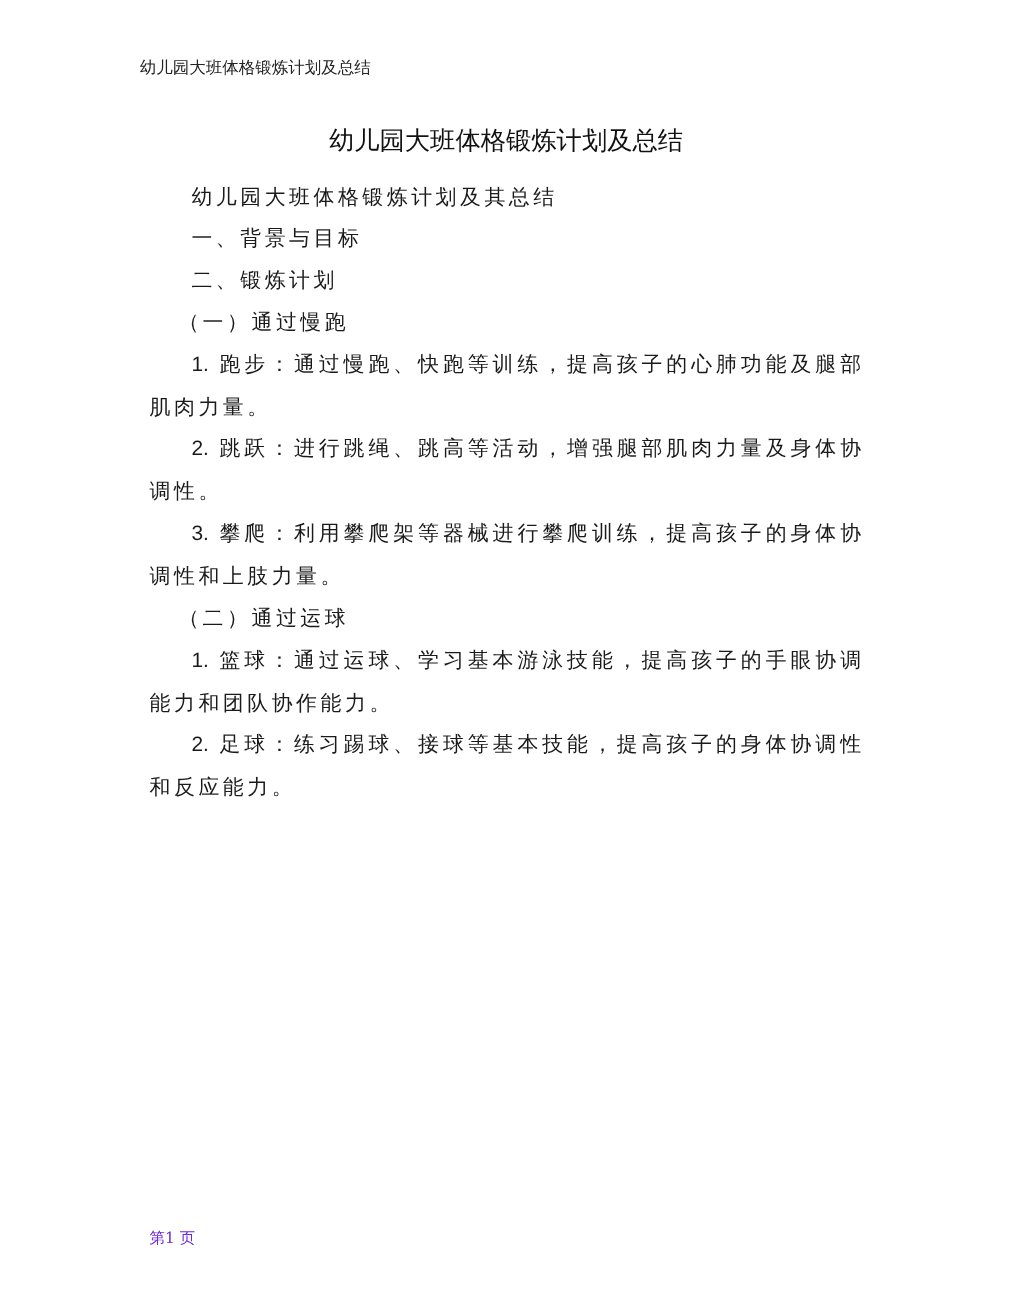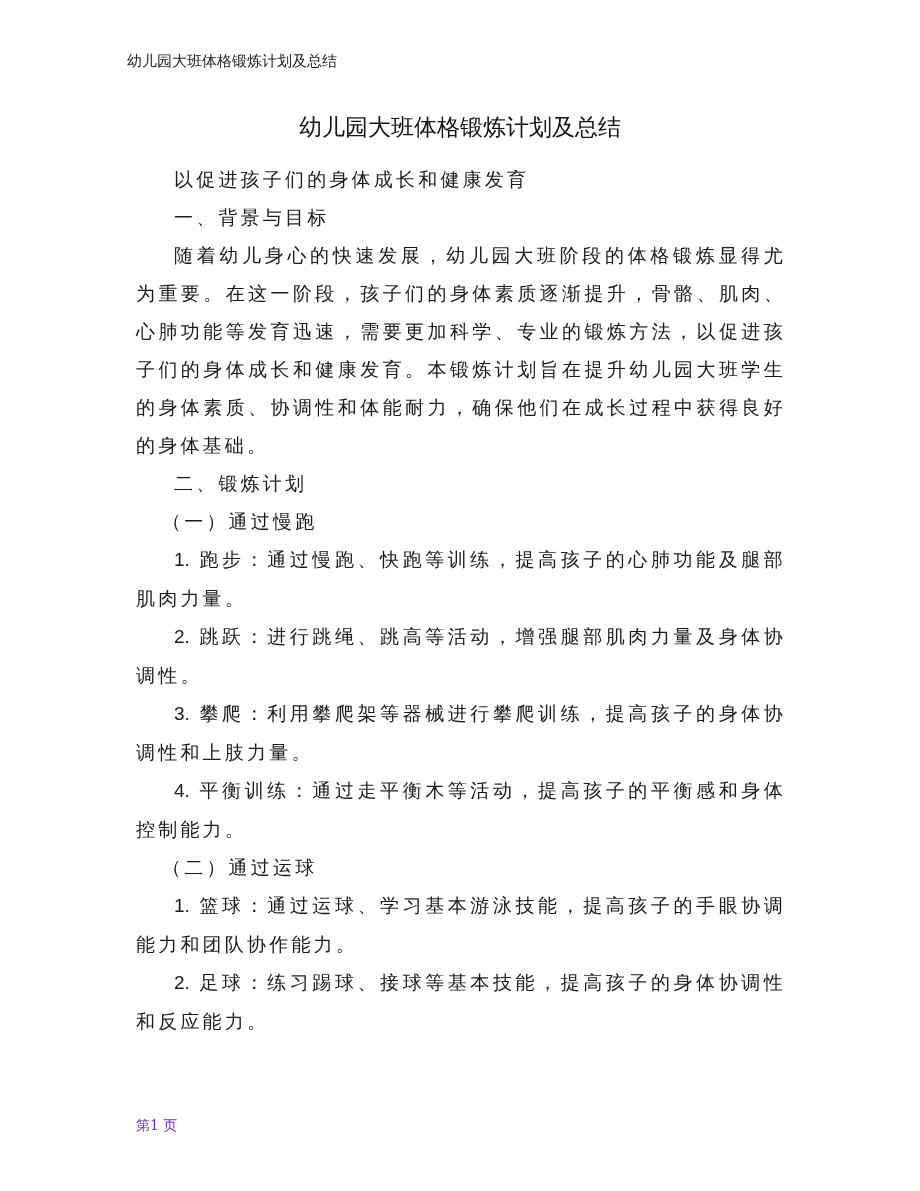--- a/index.html
+++ b/index.html
@@ -16,27 +16,25 @@
   .footer { position:absolute; left:136px; top:1117px; font-size:14px; color:#6d28d9; }
 </style>
 </head>
 <body>
 
 <div class="page-header">幼儿园大班体格锻炼计划及总结</div>
 
 <div class="doc-title">幼儿园大班体格锻炼计划及总结</div>
 
 <div class="body">
-  <p class="p indent">以促进孩子们的身体成长和健康发育</p>
+  <p class="p indent">幼儿园大班体格锻炼计划及其总结</p>
   <p class="p indent">一、背景与目标</p>
-  <p class="p indent">随着幼儿身心的快速发展，幼儿园大班阶段的体格锻炼显得尤为重要。在这一阶段，孩子们的身体素质逐渐提升，骨骼、肌肉、心肺功能等发育迅速，需要更加科学、专业的锻炼方法，以促进孩子们的身体成长和健康发育。本锻炼计划旨在提升幼儿园大班学生的身体素质、协调性和体能耐力，确保他们在成长过程中获得良好的身体基础。</p>
   <p class="p indent">二、锻炼计划</p>
   <p class="p indent-h">（一）通过慢跑</p>
   <p class="p indent"><span class="num">1.</span> <span>跑步：通过慢跑、快跑等训练，提高孩子的心肺功能及腿部肌肉力量。</span></p>
   <p class="p indent"><span class="num">2.</span> <span>跳跃：进行跳绳、跳高等活动，增强腿部肌肉力量及身体协调性。</span></p>
   <p class="p indent"><span class="num">3.</span> <span>攀爬：利用攀爬架等器械进行攀爬训练，提高孩子的身体协调性和上肢力量。</span></p>
-  <p class="p indent"><span class="num">4.</span> <span>平衡训练：通过走平衡木等活动，提高孩子的平衡感和身体控制能力。</span></p>
   <p class="p indent-h">（二）通过运球</p>
   <p class="p indent"><span class="num">1.</span> <span>篮球：通过运球、学习基本游泳技能，提高孩子的手眼协调能力和团队协作能力。</span></p>
   <p class="p indent"><span class="num">2.</span> <span>足球：练习踢球、接球等基本技能，提高孩子的身体协调性和反应能力。</span></p>
 </div>
 
 <div class="footer">第1 页</div>
 
 </body></html>

